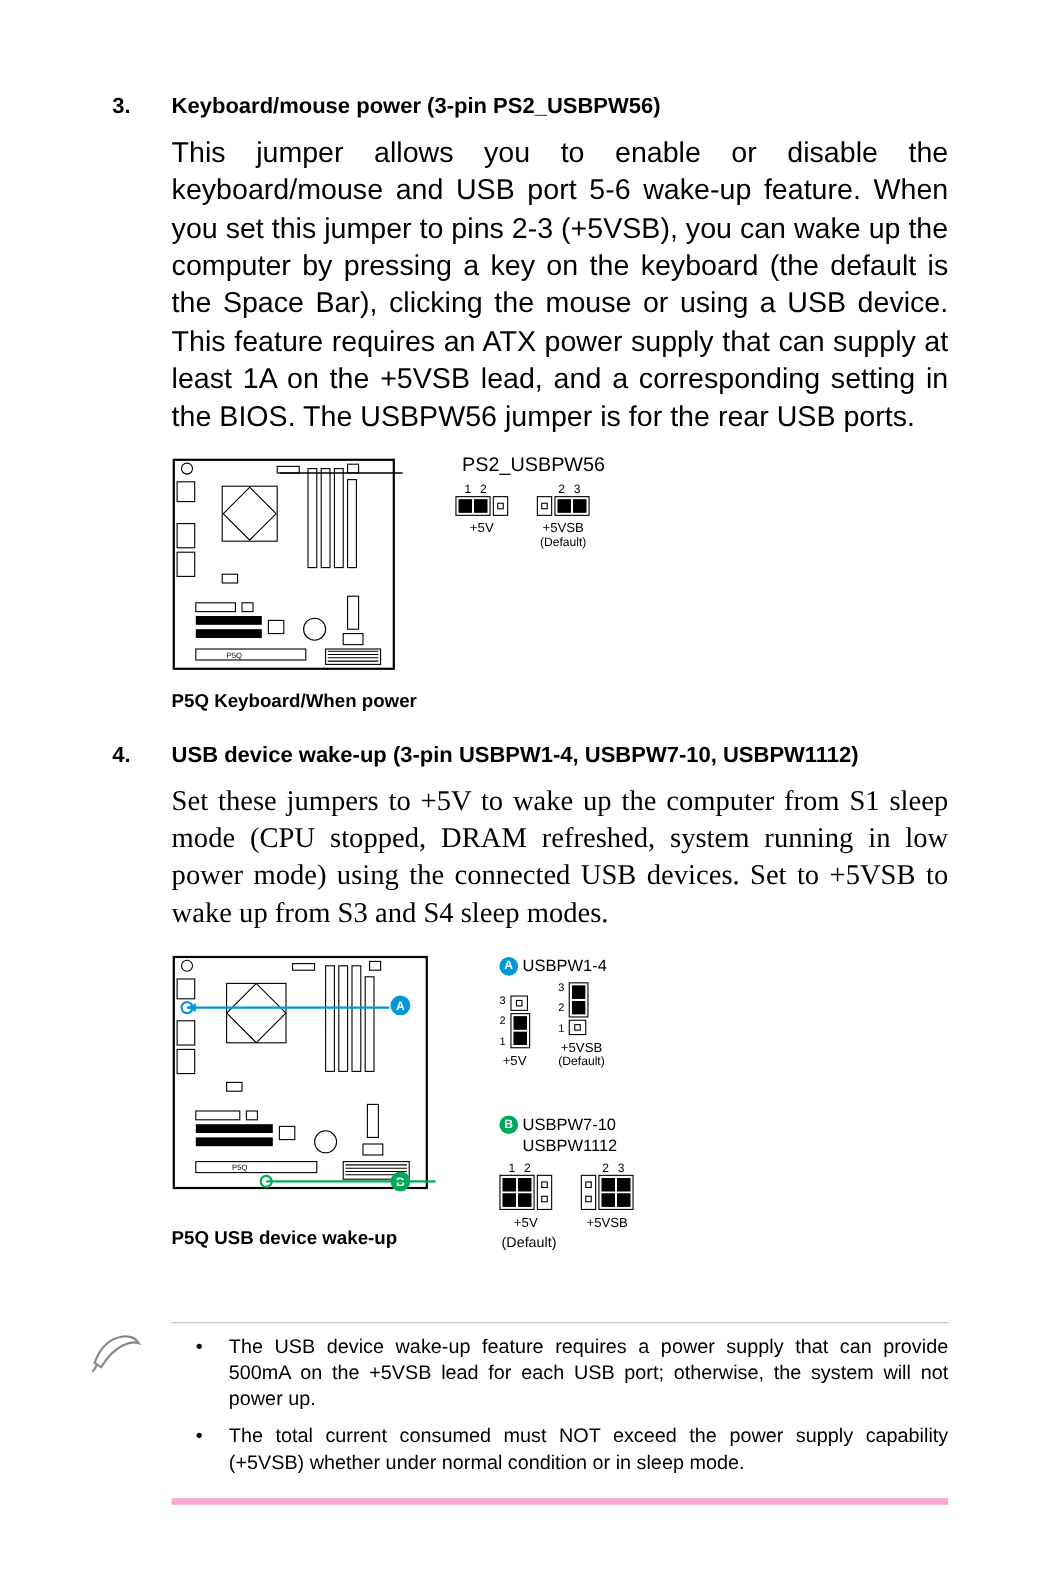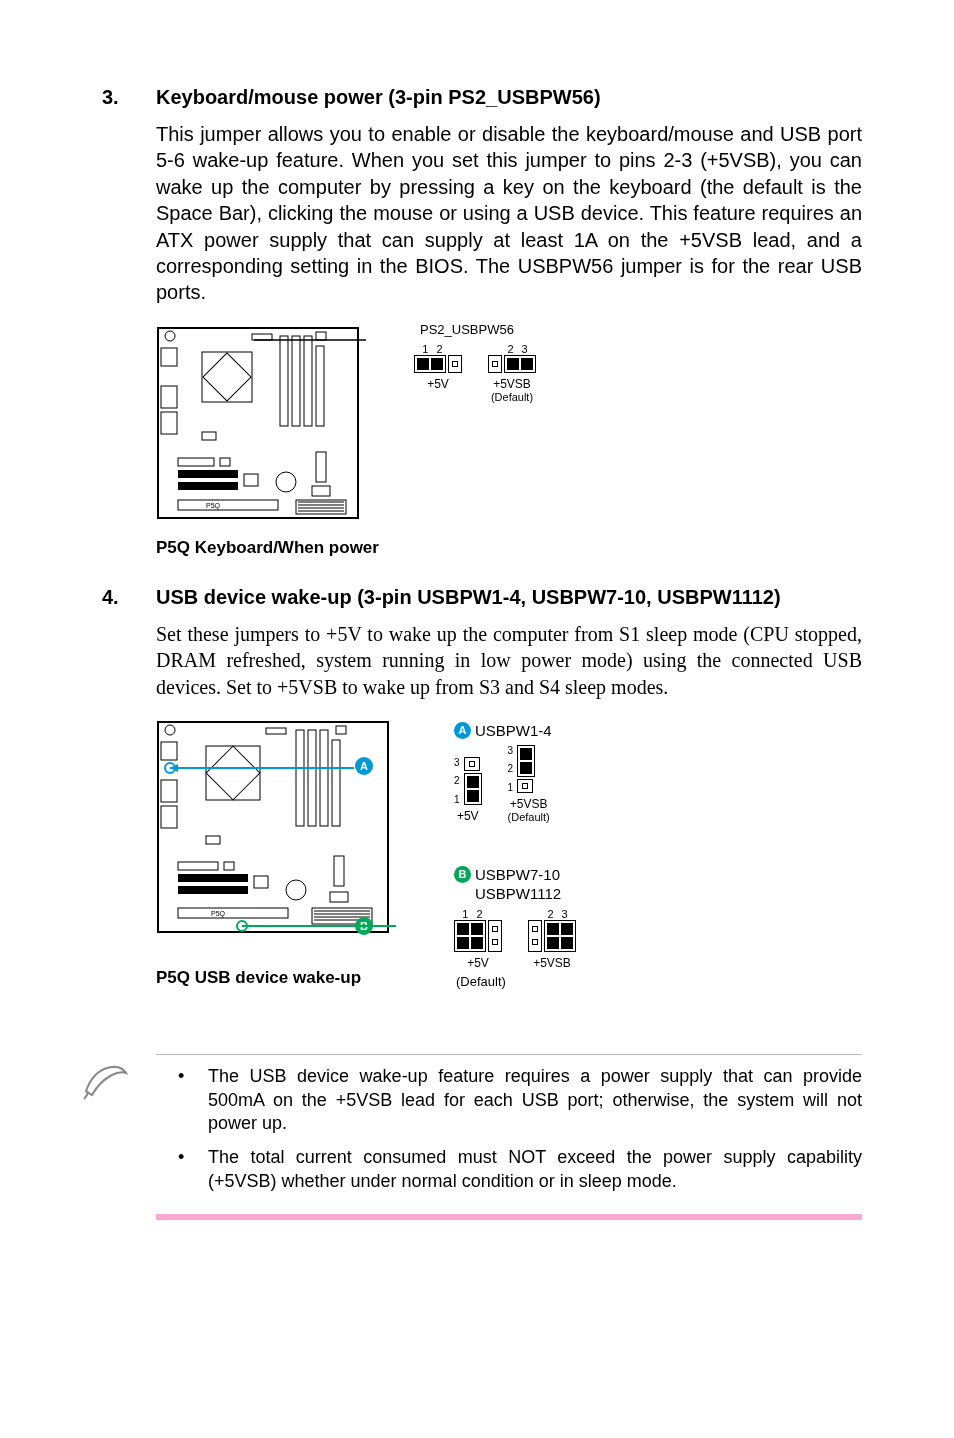--- a/index.html
+++ b/index.html
@@ -1,37 +1,37 @@
 <!DOCTYPE html>
 <html><head>
 <meta charset="utf-8">
 <style>
   * { box-sizing: border-box; margin: 0; padding: 0; }
   html, body { width: 954px; height: 1438px; background: #fff; font-family: Arial, Helvetica, sans-serif; color: #000; }
   .page { padding: 86px 92px 40px 102px; position: relative; height: 100%; }
   .section { margin-bottom: 24px; }
   .sec-header { display: flex; font-weight: bold; font-size: 20px; margin-bottom: 12px; }
   .sec-num { width: 54px; flex-shrink: 0; }
-  .sec-body { margin-left: 54px; font-size: 20px; line-height: 1.32; text-align: justify; }
+  .sec-body { margin-left: 54px; font-size: 26px; line-height: 1.32; text-align: justify; }
   .diagram-box { margin-left: 54px; margin-top: 16px; margin-bottom: 28px; }
   .diagram-caption { font-weight: bold; font-size: 17px; margin-top: 6px; }
   .sec4 .sec-body p { margin-bottom: 16px; font-family: Liberation Serif, serif; }
   .note-box { margin-left: 54px; border-top: 1px solid #bbb; border-bottom: 6px solid #f9a8d4; padding: 10px 0 10px 0; position: relative; }
   .note-icon { position: absolute; left: -74px; top: 6px; width: 48px; height: 40px; }
   .note-list { list-style: none; padding-left: 52px; font-size: 18px; line-height: 1.32; }
   .note-list li { position: relative; margin-bottom: 10px; text-align: justify; }
   .note-list li::before { content: "•"; position: absolute; left: -30px; }
   .footer { position: absolute; bottom: 56px; left: 102px; right: 92px; display: flex; justify-content: space-between; font-size: 17px; border-top: 0; }
 
   
   .dia1 { display: flex; align-items: flex-start; }
   .mobo { width: 210px; height: 210px; position: relative; }
   .mobo svg { width: 100%; height: 100%; }
   .jump-block { margin-left: 48px; }
-  .jump-title { font-size: 13px; margin-bottom: 6px; padding-left: 6px; white-space: nowrap; }
+  .jump-title { font-size: 18px; margin-bottom: 6px; padding-left: 6px; white-space: nowrap; }
   .jump-row { display: flex; gap: 26px; }
   .jump-col { text-align: center; }
   .pins-lbl { font-size: 11px; display: flex; gap: 8px; justify-content: center; }
   .conn { display: inline-block; border: 1px solid #000; padding: 2px; }
   .conn .prow { display: flex; gap: 2px; }
   .pin { width: 12px; height: 12px; border: 1px solid #000; }
   .pin.filled { background: #000; }
   .volt { font-size: 12px; margin-top: 4px; }
   .default { font-size: 11px; }
   .arrow-line { stroke: #000; stroke-width: 1.5; fill: none; }

